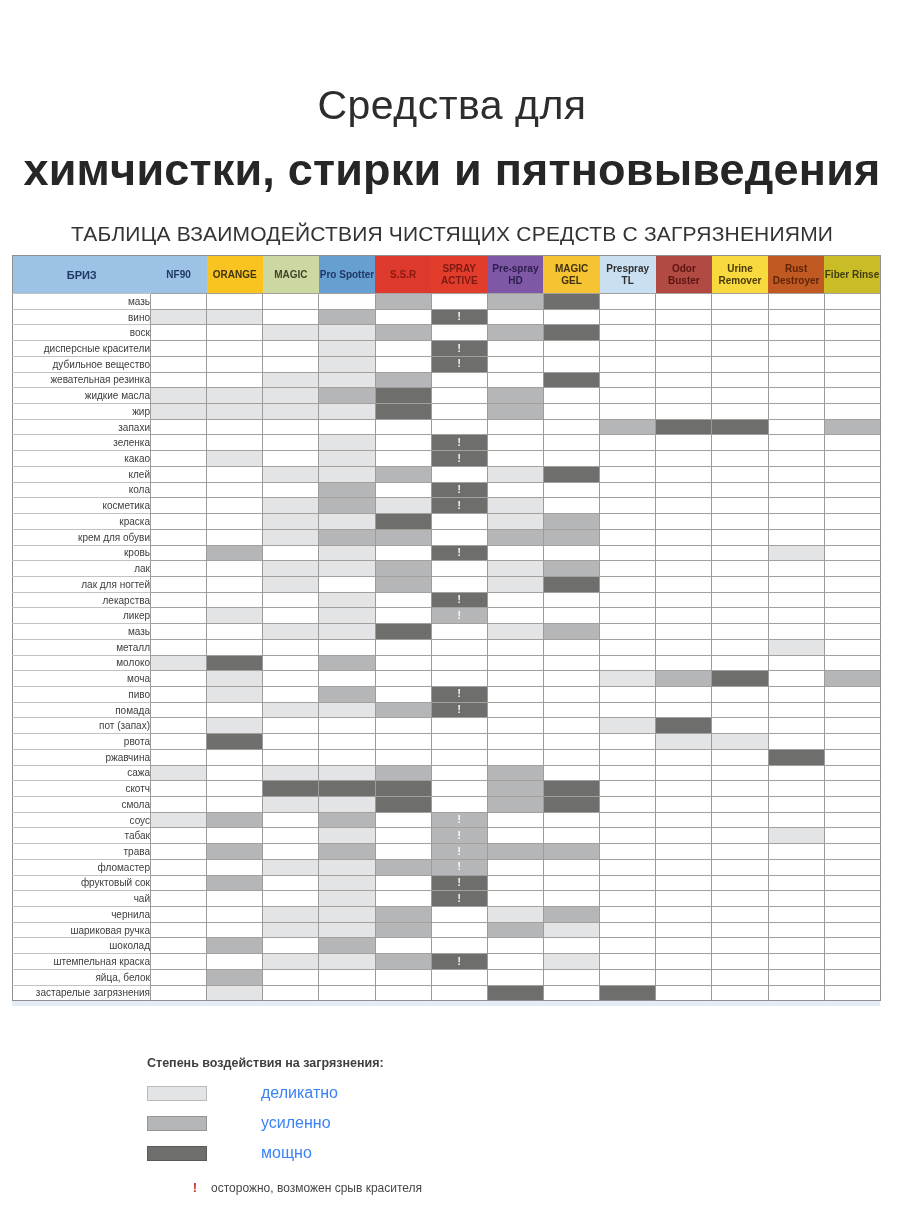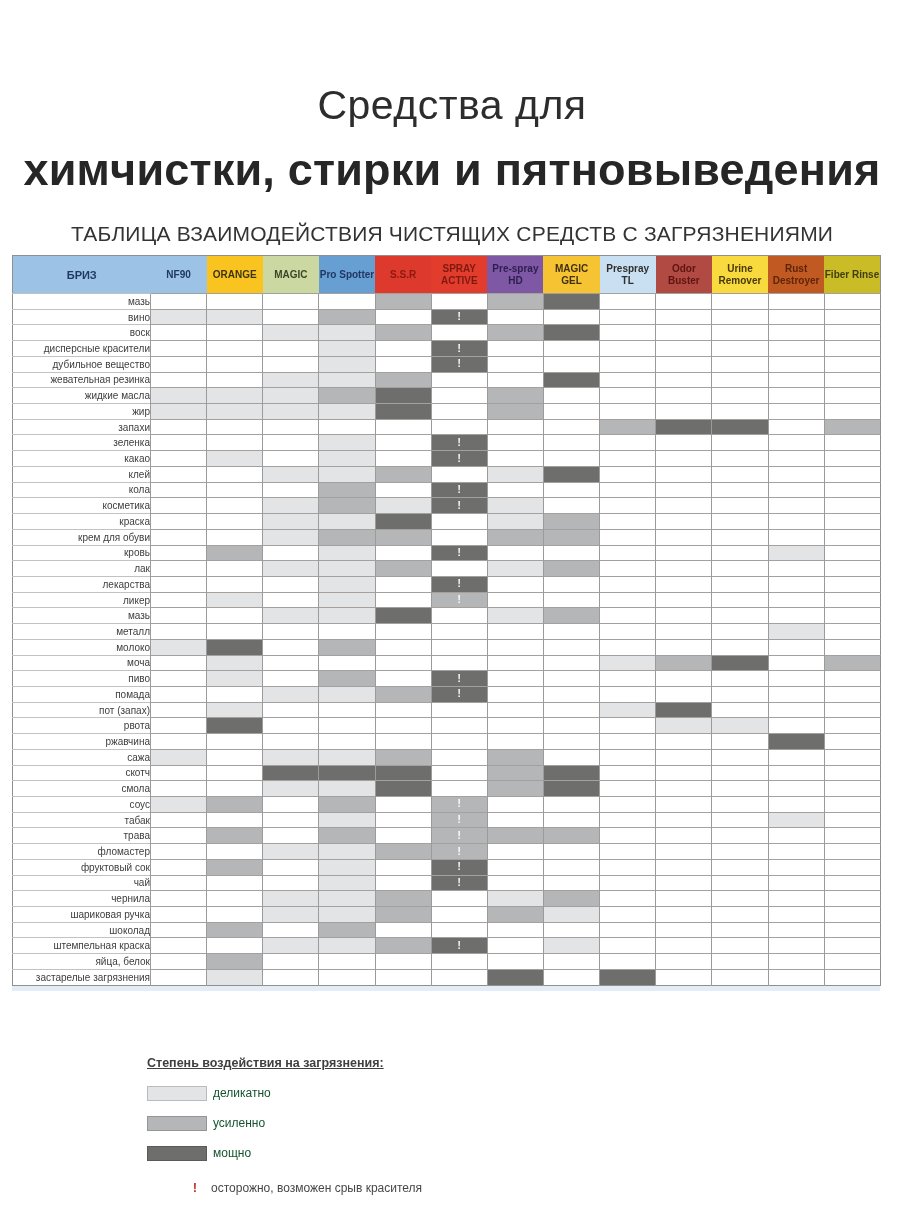--- a/index.html
+++ b/index.html
@@ -21,24 +21,24 @@
   table.matrix th,table.matrix td{padding:0;margin:0;}
   th.colhead{font-size:10px;font-weight:700;line-height:1.15;text-align:center;
     vertical-align:middle;border:none;}
   th.brandhead{font-size:11px;font-weight:700;text-align:center;vertical-align:middle;border:none;}
   td.cell{border-left:1px solid #9b9b9b;border-top:1px solid #a3a09d;
     text-align:center;vertical-align:middle;font-size:10px;font-weight:700;color:#fff;line-height:1;}
   th.rowlabel{font-size:10px;font-weight:400;color:#3d3d3d;text-align:right;
     padding-right:4px;white-space:nowrap;border-top:1px solid #c4c2c0;background:#fff;vertical-align:middle;}
   .strip{height:5px;background:#e4ecf6;width:868px;}
   .legend{position:absolute;left:147px;top:1056px;width:480px;}
-  .legend-title{font-size:12.5px;font-weight:700;color:#3f3f3f;text-decoration:underline;}
+  .legend-title{font-size:12.5px;font-weight:700;color:#3f3f3f;}
   .legend-item{margin-top:16px;display:flex;align-items:center;height:14px;}
   .swatch{width:58px;height:13px;border:1px solid rgba(0,0,0,0.18);margin-right:6px;}
-  .legend-label{font-size:12px;color:#14532d;}
+  .legend-label{font-size:16px;color:#3b82f6;margin-left:48px;}
   .legend-warning{margin-top:20px;display:flex;align-items:center;}
   .warn-mark{width:20px;margin-left:38px;font-size:13px;font-weight:700;text-align:center;}
   .warn-text{font-size:12px;color:#474747;margin-left:6px;}
 </style>
 </head>
 <body>
 
 <div class="title1">Средства для</div>
 <div class="title2">химчистки, стирки и пятновыведения</div>
 <div class="subtitle">ТАБЛИЦА ВЗАИМОДЕЙСТВИЯ ЧИСТЯЩИХ СРЕДСТВ С ЗАГРЯЗНЕНИЯМИ</div>
@@ -355,20 +355,36 @@
         <tr>
           <th class="rowlabel">лак</th>
           <td class="cell"></td>
           <td class="cell"></td>
           <td class="cell" style="background: rgb(227, 228, 230);"></td>
           <td class="cell" style="background: rgb(227, 228, 230);"></td>
           <td class="cell" style="background: rgb(180, 182, 184);"></td>
           <td class="cell"></td>
           <td class="cell" style="background: rgb(227, 228, 230);"></td>
           <td class="cell" style="background: rgb(180, 182, 184);"></td>
+          <td class="cell"></td>
+          <td class="cell"></td>
+          <td class="cell"></td>
+          <td class="cell"></td>
+          <td class="cell"></td>
+        </tr>
+        <tr>
+          <th class="rowlabel">лак для ногтей</th>
+          <td class="cell"></td>
+          <td class="cell"></td>
+          <td class="cell" style="background: rgb(227, 228, 230);"></td>
+          <td class="cell"></td>
+          <td class="cell" style="background: rgb(180, 182, 184);"></td>
+          <td class="cell"></td>
+          <td class="cell" style="background: rgb(227, 228, 230);"></td>
+          <td class="cell" style="background: rgb(110, 110, 108);"></td>
           <td class="cell"></td>
           <td class="cell"></td>
           <td class="cell"></td>
           <td class="cell"></td>
           <td class="cell"></td>
         </tr>
         <tr>
           <th class="rowlabel">лекарства</th>
           <td class="cell"></td>
           <td class="cell"></td>

